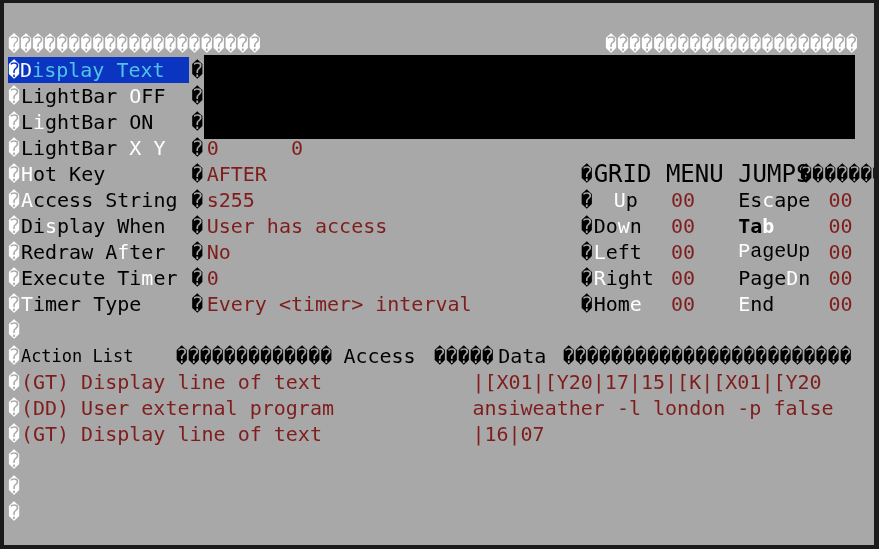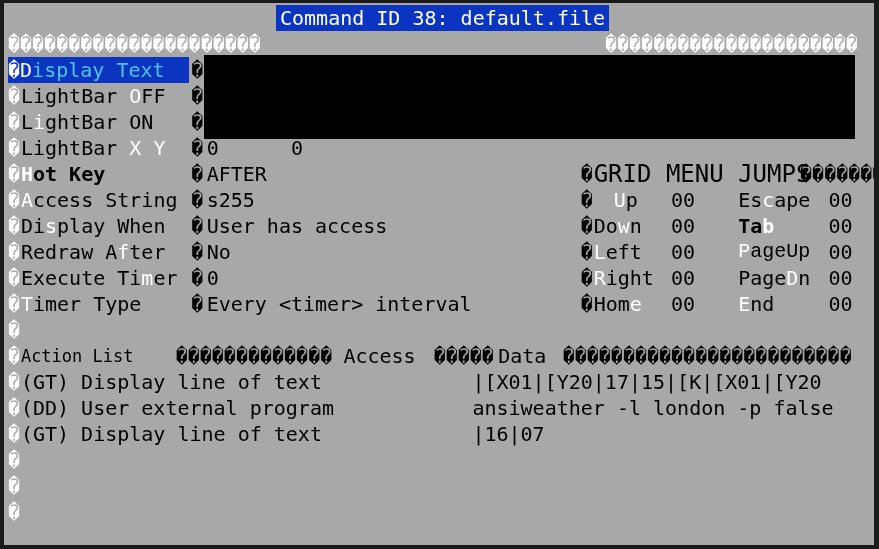--- a/index.html
+++ b/index.html
@@ -31,21 +31,21 @@
     height:26px;
     line-height:26px;
     white-space:pre;
     font-size:20px;
     letter-spacing:0;
   }
   .cell{ position:absolute; white-space:pre; line-height:26px; height:26px;}
   
   .c-black  { color:#000000; }
   .c-white  { color:#ffffff; }
-  .c-blue   { color:#000000;text-align:right; }
+  .c-blue   { color:#7f1d1d;text-align:right; }
   .c-cyan   { color:#4fc3e8; }
   .c-gray   { color:#7d7d7d; }
 
   .repl{ letter-spacing:0; }
 
   #blackbox{
     position:absolute;
     background:#000000;
   }
   .titleseg{
@@ -63,21 +63,20 @@
 </style>
 </head>
 <body>
 
 <div id="screen">
   <div id="top-accent"></div>
 
   <div class="row" style="top:2px;left:4px;">
     <span class="cell c-white repl" style="left:0px;">���������������������</span>
   </div>
-  <div class="titleseg" style="top:2px;left:272px;padding:0 4px;">Command ID 38: default.file</div>
   <div class="row" style="top:2px;left:601px;">
     <span class="cell c-white repl" style="left:0px;">���������������������</span>
   </div>
 
   <div id="blackbox" style="left:200px;top:52px;width:651px;height:84px;"></div>
 
   <div id="body-layer">
       <span class="cell c-white repl" style="position: absolute; left: 4px; top: 28px; height: 26px; line-height: 26px; font-size: 20px; white-space: pre;">�</span>
       <span class="cell c-gray repl" style="position: absolute; left: 870.88px; top: 28px; height: 26px; line-height: 26px; font-size: 20px; white-space: pre;">�</span>
       <span class="cell c-white repl" style="position: absolute; left: 4px; top: 54px; height: 26px; line-height: 26px; font-size: 20px; white-space: pre;">�</span>
@@ -118,21 +117,21 @@
       <span class="cell c-gray repl" style="position: absolute; left: 870.88px; top: 496px; height: 26px; line-height: 26px; font-size: 20px; white-space: pre;">�</span>
       <div class="selrow" style="left: 4px; top: 54px; width: 180.6px;"><span class="c-white">�</span><span class="c-white">D</span><span class="c-cyan">i</span><span class="c-cyan">s</span><span class="c-cyan">p</span><span class="c-cyan">l</span><span class="c-cyan">a</span><span class="c-cyan">y</span><span class="c-cyan"> </span><span class="c-cyan">T</span><span class="c-cyan">e</span><span class="c-cyan">x</span><span class="c-cyan">t</span></div>
       <span class="cell c-black repl" style="position: absolute; left: 187.18px; top: 54px; height: 26px; line-height: 26px; font-size: 20px; white-space: pre;">�</span>
       <span class="cell" style="position: absolute; left: 16.9px; top: 80px; height: 26px; line-height: 26px; font-size: 20px; white-space: pre;"><span class="c-black">L</span><span class="c-black">i</span><span class="c-black">g</span><span class="c-black">h</span><span class="c-black">t</span><span class="c-black">B</span><span class="c-black">a</span><span class="c-black">r</span><span class="c-black"> </span><span class="c-white">O</span><span class="c-black">F</span><span class="c-black">F</span></span>
       <span class="cell c-black repl" style="position: absolute; left: 187.18px; top: 80px; height: 26px; line-height: 26px; font-size: 20px; white-space: pre;">�</span>
       <span class="cell" style="position: absolute; left: 16.9px; top: 106px; height: 26px; line-height: 26px; font-size: 20px; white-space: pre;"><span class="c-black">L</span><span class="c-white">i</span><span class="c-black">g</span><span class="c-black">h</span><span class="c-black">t</span><span class="c-black">B</span><span class="c-black">a</span><span class="c-black">r</span><span class="c-black"> </span><span class="c-black">O</span><span class="c-black">N</span></span>
       <span class="cell c-black repl" style="position: absolute; left: 187.18px; top: 106px; height: 26px; line-height: 26px; font-size: 20px; white-space: pre;">�</span>
       <span class="cell" style="position: absolute; left: 16.9px; top: 132px; height: 26px; line-height: 26px; font-size: 20px; white-space: pre;"><span class="c-black">L</span><span class="c-black">i</span><span class="c-black">g</span><span class="c-black">h</span><span class="c-black">t</span><span class="c-black">B</span><span class="c-black">a</span><span class="c-black">r</span><span class="c-black"> </span><span class="c-white">X</span><span class="c-black"> </span><span class="c-white">Y</span></span>
       <span class="cell c-black repl" style="position: absolute; left: 187.18px; top: 132px; height: 26px; line-height: 26px; font-size: 20px; white-space: pre;">�</span>
       <span class="cell c-blue" style="position: absolute; left: 202.66px; top: 132px; height: 26px; line-height: 26px; font-size: 20px; white-space: pre;">0      0</span>
-      <span class="cell" style="position: absolute; left: 16.9px; top: 158px; height: 26px; line-height: 26px; font-size: 20px; white-space: pre; font-weight: bold;"><span class="c-white">H</span><span class="c-black">o</span><span class="c-black">t</span><span class="c-black"> </span><span class="c-black">K</span><span class="c-black">e</span><span class="c-black">y</span></span>
+      <span class="cell" style="position: absolute; left: 16.9px; top: 158px; height: 26px; line-height: 26px; font-size: 20px; white-space: pre;"><span class="c-white">H</span><span class="c-black">o</span><span class="c-black">t</span><span class="c-black"> </span><span class="c-black">K</span><span class="c-black">e</span><span class="c-black">y</span></span>
       <span class="cell c-black repl" style="position: absolute; left: 187.18px; top: 158px; height: 26px; line-height: 26px; font-size: 20px; white-space: pre;">�</span>
       <span class="cell c-blue" style="position: absolute; left: 202.66px; top: 158px; height: 26px; line-height: 26px; font-size: 20px; white-space: pre;">AFTER</span>
       <span class="cell" style="position: absolute; left: 16.9px; top: 184px; height: 26px; line-height: 26px; font-size: 20px; white-space: pre;"><span class="c-white">A</span><span class="c-black">c</span><span class="c-black">c</span><span class="c-black">e</span><span class="c-black">s</span><span class="c-black">s</span><span class="c-black"> </span><span class="c-black">S</span><span class="c-black">t</span><span class="c-black">r</span><span class="c-black">i</span><span class="c-black">n</span><span class="c-black">g</span></span>
       <span class="cell c-black repl" style="position: absolute; left: 187.18px; top: 184px; height: 26px; line-height: 26px; font-size: 20px; white-space: pre;">�</span>
       <span class="cell c-blue" style="position: absolute; left: 202.66px; top: 184px; height: 26px; line-height: 26px; font-size: 20px; white-space: pre;">s255</span>
       <span class="cell" style="position: absolute; left: 16.9px; top: 210px; height: 26px; line-height: 26px; font-size: 20px; white-space: pre;"><span class="c-black">D</span><span class="c-black">i</span><span class="c-white">s</span><span class="c-black">p</span><span class="c-black">l</span><span class="c-black">a</span><span class="c-black">y</span><span class="c-black"> </span><span class="c-black">W</span><span class="c-black">h</span><span class="c-black">e</span><span class="c-black">n</span></span>
       <span class="cell c-black repl" style="position: absolute; left: 187.18px; top: 210px; height: 26px; line-height: 26px; font-size: 20px; white-space: pre;">�</span>
       <span class="cell c-blue" style="position: absolute; left: 202.66px; top: 210px; height: 26px; line-height: 26px; font-size: 20px; white-space: pre;">User has access</span>
       <span class="cell" style="position: absolute; left: 16.9px; top: 236px; height: 26px; line-height: 26px; font-size: 20px; white-space: pre;"><span class="c-black">R</span><span class="c-black">e</span><span class="c-black">d</span><span class="c-black">r</span><span class="c-black">a</span><span class="c-black">w</span><span class="c-black"> </span><span class="c-black">A</span><span class="c-white">f</span><span class="c-black">t</span><span class="c-black">e</span><span class="c-black">r</span></span>
       <span class="cell c-black repl" style="position: absolute; left: 187.18px; top: 236px; height: 26px; line-height: 26px; font-size: 20px; white-space: pre;">�</span>

